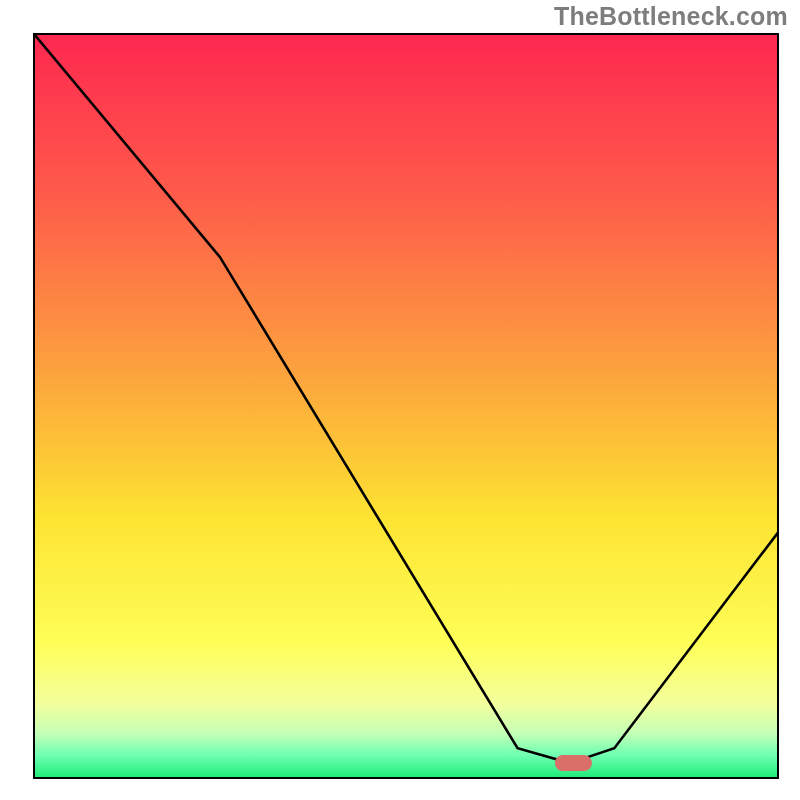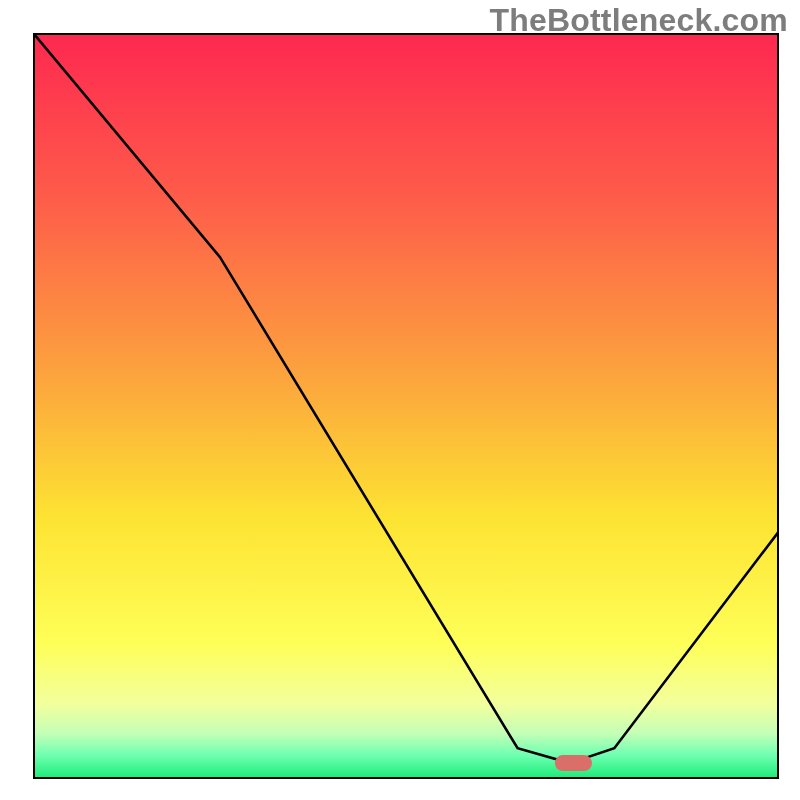--- a/index.html
+++ b/index.html
@@ -12,21 +12,21 @@
   }
   .container {
     position: relative;
     width: 800px;
     height: 800px;
   }
   .watermark {
     position: absolute;
     top: 2px;
     right: 12px;
-    font-size: 32px;
+    font-size: 25px;
     font-weight: 600;
     color: #7d7d7d;
     letter-spacing: 0.2px;
     z-index: 20;
   }
   svg.plot {
     position: absolute;
     inset: 0;
     width: 800px;
     height: 800px;

